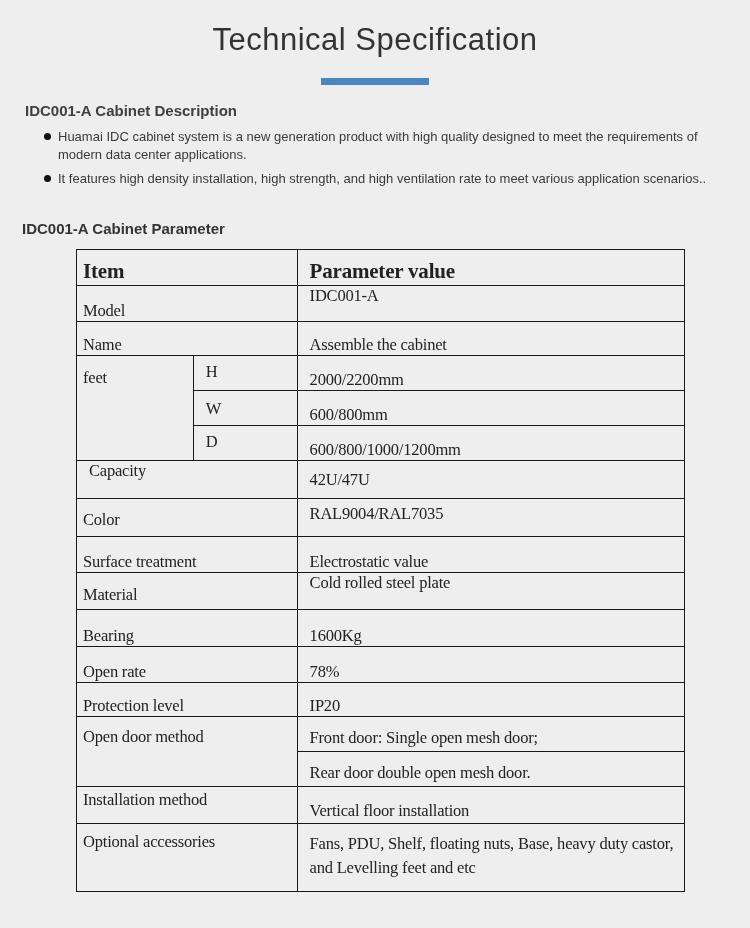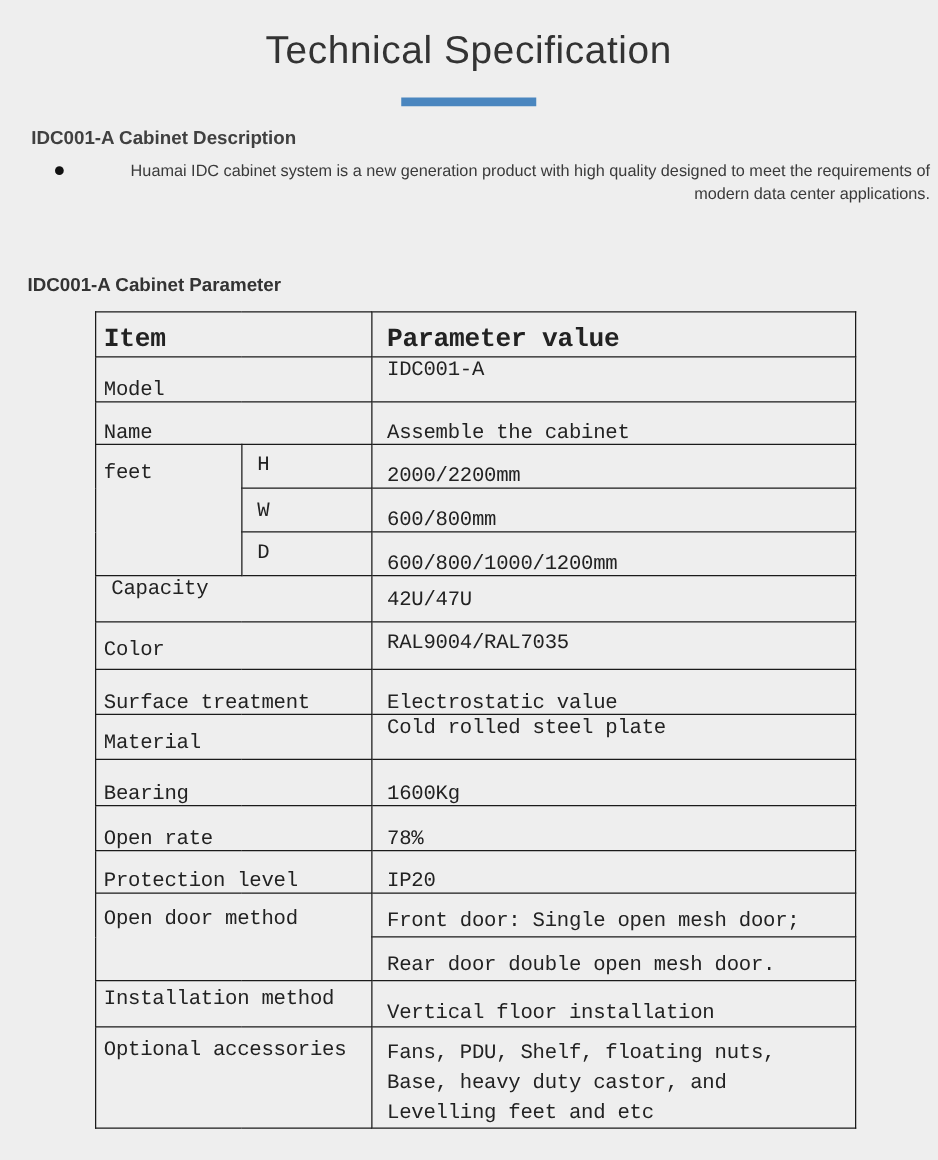--- a/index.html
+++ b/index.html
@@ -42,42 +42,41 @@
       width: 700px;
       list-style: none;
     }
     .bullet-item {
       position: relative;
       padding-left: 14px;
       font-size: 13px;
       line-height: 18px;
       color: #3a3a3a;
       margin-bottom: 6px;
-      text-align: right;
     }
     .bullet-dot {
       position: absolute;
       left: 0; top: 5px;
       width: 7px; height: 7px;
       border-radius: 50%;
       background: #111;
     }
     .param-heading {
       position: absolute;
       left: 22px; top: 220px;
       font-weight: bold;
       font-size: 15px;
       color: #333;
     }
     table.spec {
       position: absolute;
       left: 76px; top: 249px;
       width: 609px;
       border-collapse: collapse;
-      font-family: Liberation Mono, monospace;
+      font-family: Liberation Serif, serif;
       font-size: 16.5px;
       color: #222;
     }
     table.spec td {
       border: 1.5px solid #1a1a1a;
       padding: 0 6px;
       vertical-align: bottom;
       font-weight: normal;
       letter-spacing: -0.2px;
     }
@@ -98,20 +97,24 @@
 <body>
 
 <div class="page-title">Technical Specification</div>
 <div class="title-underline"></div>
 
 <div class="desc-heading">IDC001-A Cabinet Description</div>
 <ul class="bullet-list">
   <li class="bullet-item">
     <span class="bullet-dot"></span>
     <span>Huamai IDC cabinet system is a new generation product with high quality designed to meet the requirements of modern data center applications.</span>
+  </li>
+  <li class="bullet-item">
+    <span class="bullet-dot"></span>
+    <span>It features high density installation, high strength, and high ventilation rate to meet various application scenarios..</span>
   </li>
 </ul>
 
 <div class="param-heading">IDC001-A Cabinet Parameter</div>
 
 <table class="spec">
   <colgroup>
     <col class="c-sub-a">
     <col class="c-sub-b">
     <col class="c-val">

